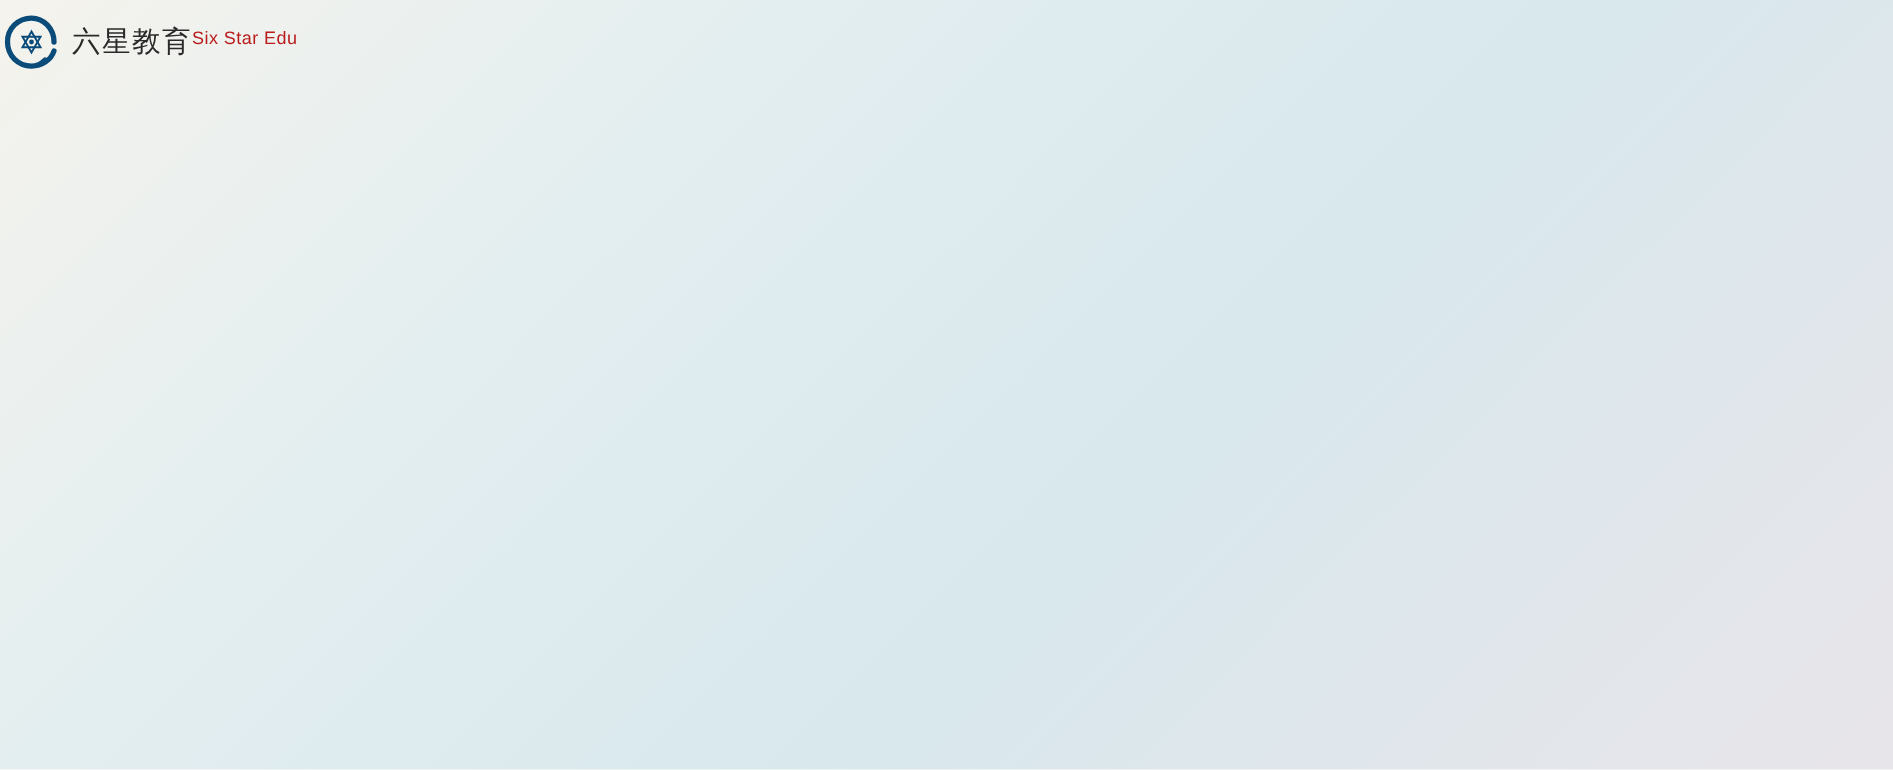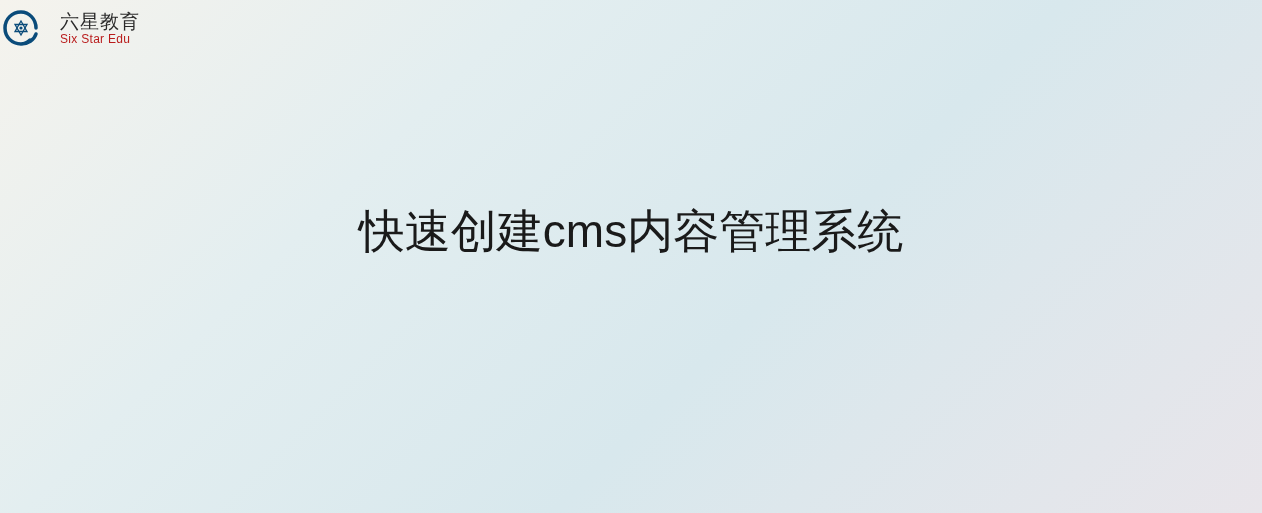--- a/index.html
+++ b/index.html
@@ -25,23 +25,22 @@
     }
     .logo-icon {
       width: 42px;
       height: 42px;
       display: flex;
       align-items: center;
       justify-content: center;
     }
     .logo-text {
       display: flex;
-      flex-direction: column;
+      flex-direction: row;
       line-height: 1.1;
-      margin-left: 12px;
     }
     .logo-cn {
       font-size: 19px;
       color: #2a2a2a;
       font-weight: 500;
       letter-spacing: 1px;
     }
     .logo-en {
       font-size: 12px;
       color: #b91c1c;
@@ -75,14 +74,13 @@
       </g>
     </svg>
   </span>
   <span class="logo-text">
     <span class="logo-cn">六星教育</span>
     <span class="logo-en">Six Star Edu</span>
   </span>
 </div>
 
 <div class="title-wrap">
-  <div class="title-line">快速创建cms内容管理系统</div>
 </div>
 
 </body></html>

